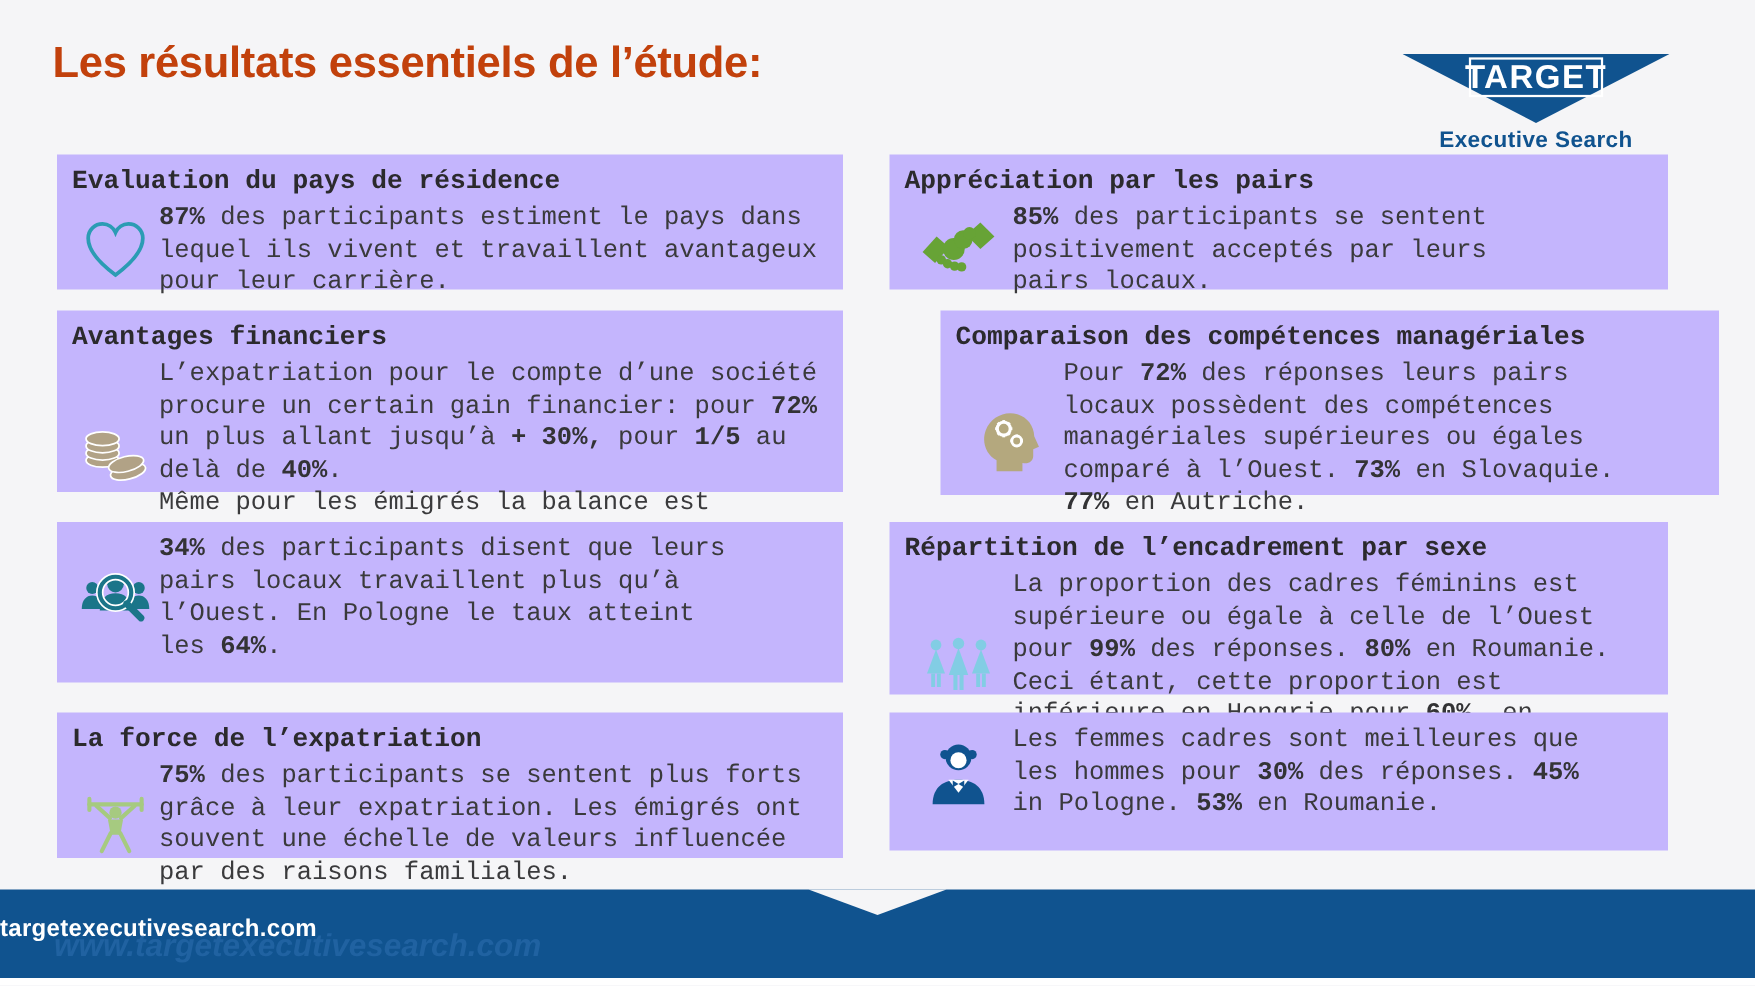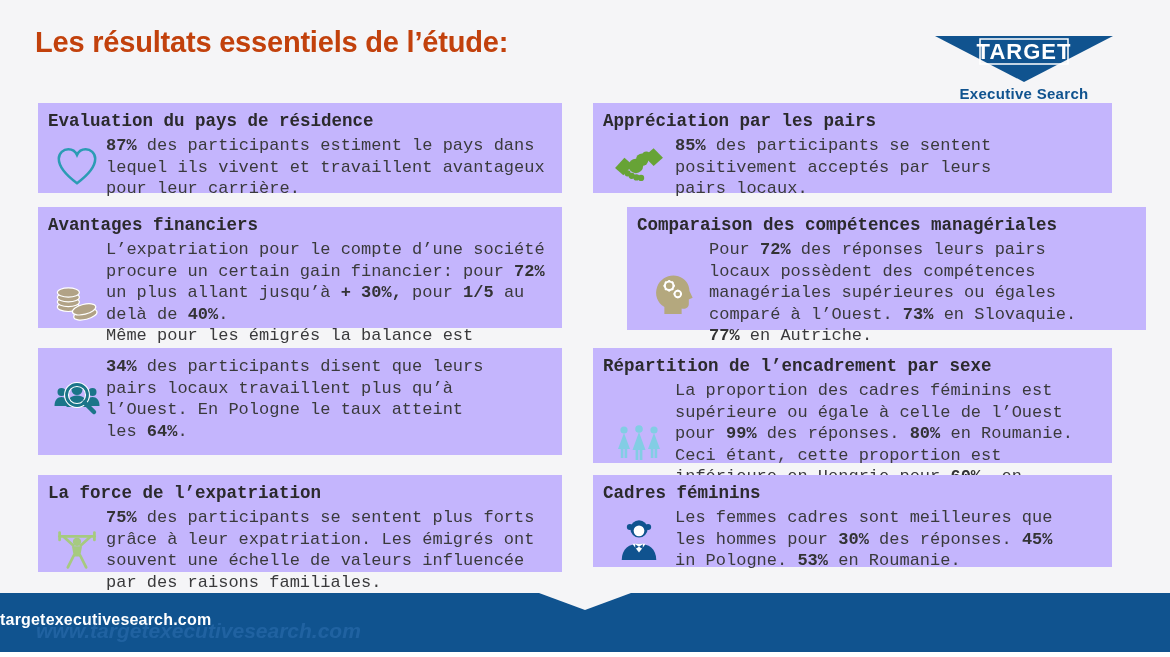--- a/index.html
+++ b/index.html
@@ -239,21 +239,20 @@
           <rect x="35.8" y="28" width="2.6" height="9"></rect>
           <rect x="39.6" y="28" width="2.6" height="9"></rect>
         </g>
       </svg>
     </span>
     <p class="body">La proportion des cadres féminins est supérieure ou égale à celle de l’Ouest pour <b>99%</b> des réponses. <b>80%</b> en Roumanie. Ceci étant, cette proportion est inférieure en Hongrie pour <b>60%,</b> en Slovaquie pour <b>54%.</b></p>
   </div>
 </section>
 
 <section class="card col-r" id="r4">
-  <h2>Cadres féminins</h2>
   <div class="row">
     <span class="icon">
       <svg viewBox="0 0 48 48" width="46" height="46">
         <g fill="#10538f">
           <circle cx="14.5" cy="11.5" r="3.2"></circle>
           <circle cx="33.5" cy="11.5" r="3.2"></circle>
           <circle cx="24" cy="13.5" r="9"></circle>
           <path d="M6 46 C6 34 14 29 24 29 C34 29 42 34 42 46 Z"></path>
         </g>
         <circle cx="24" cy="15.5" r="5.6" fill="#ffffff"></circle>

